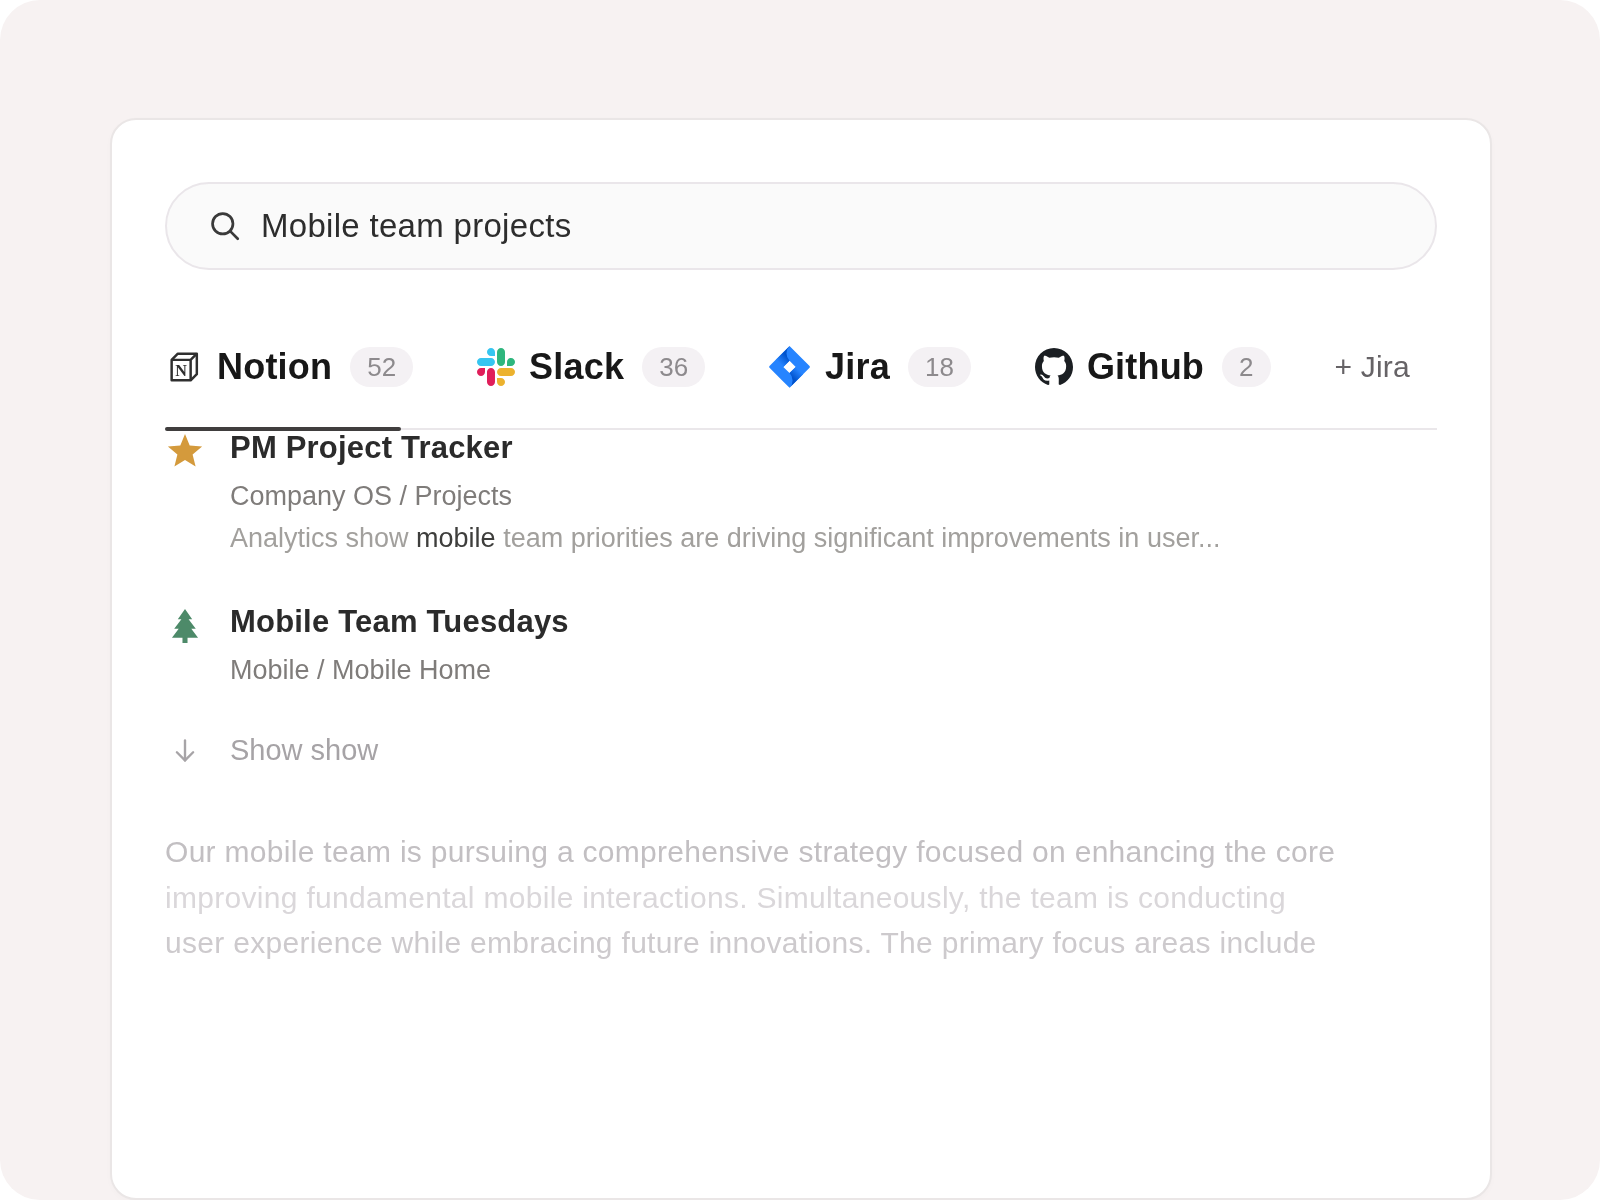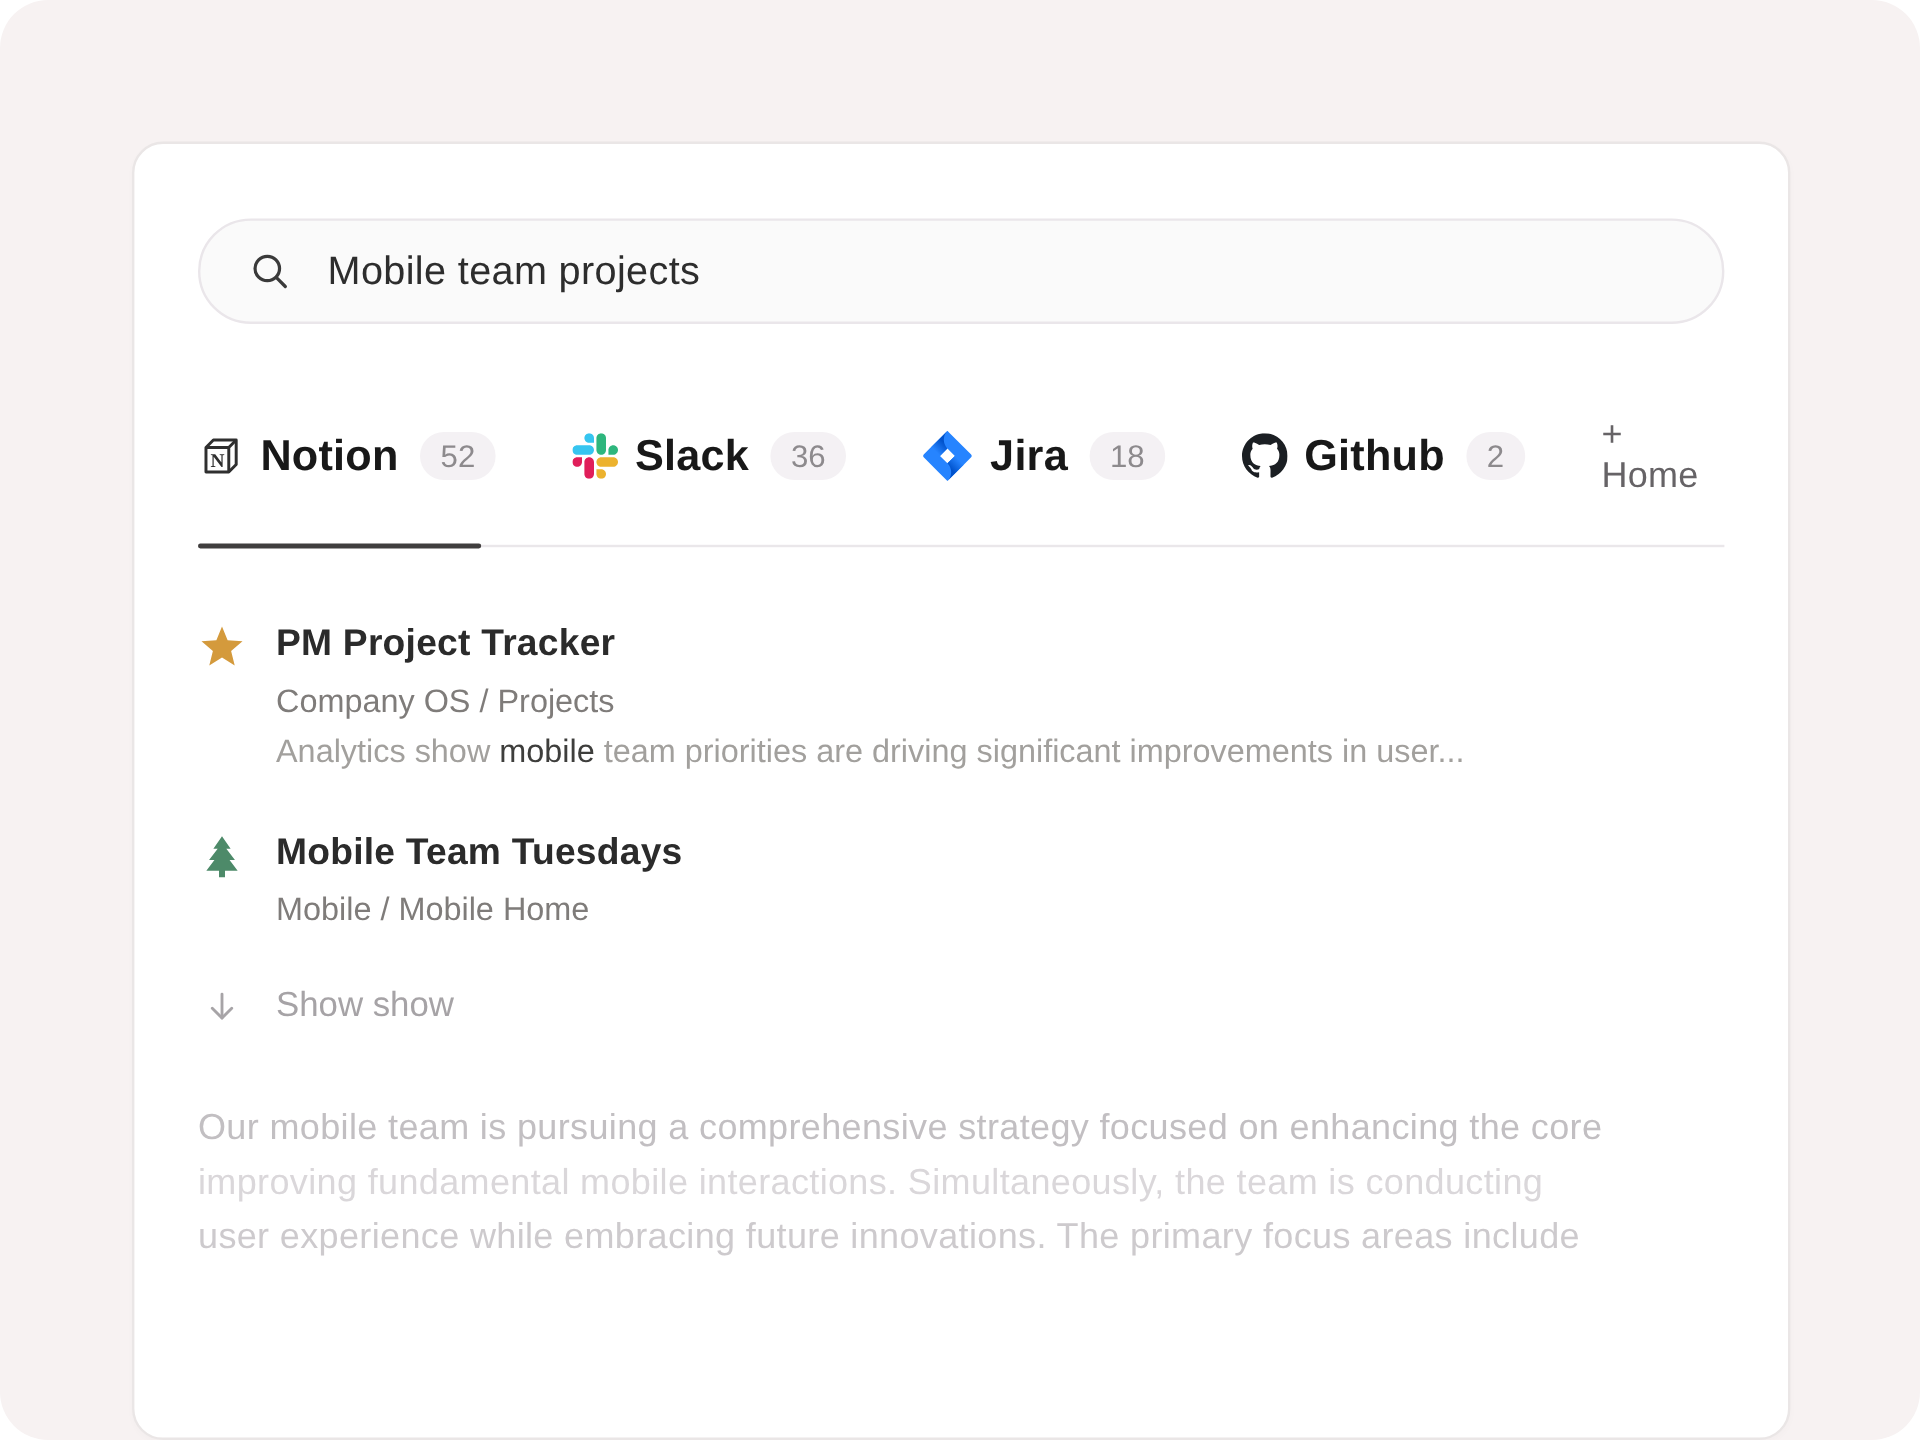--- a/index.html
+++ b/index.html
@@ -11,21 +11,21 @@
   .card {
     position:absolute; left:110px; top:118px; width:1382px; height:1082px;
     background:#ffffff; border:2px solid #eae6e6; border-radius:26px;
     padding:62px 53px 0 53px;
     box-shadow:0 2px 6px rgba(0,0,0,0.02);
   }
 
   
   .search-bar {
     height:88px; border-radius:44px; background:#fafafa; border:2px solid #eae6ea;
-    display:flex; align-items:center; padding:0 30px 0 40px; gap:30px;
+    display:flex; align-items:center; padding:0 30px 0 40px; gap:18px;
   }
   .search-bar svg { flex:0 0 auto; display:block; }
   .search-input {
     flex:1; background:transparent; border:none; outline:none;
     font-family:inherit; font-size:33px; font-weight:500; color:#2d2d2d; letter-spacing:.3px;
   }
 
   
   .tabs-row {
     margin-top:76px; display:flex; align-items:center; gap:64px;
@@ -38,21 +38,21 @@
     margin-left:4px; font-size:26px; color:#8d8a8d; background:#f4f1f4;
     border-radius:22px; padding:7px 17px; line-height:1;
   }
   .tab-more { font-size:30px; font-weight:500; color:#666366; letter-spacing:.2px; cursor:pointer; }
   .active-indicator {
     position:absolute; left:0; bottom:-3px; width:236px; height:4px;
     background:#403e3e; border-radius:3px;
   }
 
   
-  .results { margin-top:62px; }
+  .results { }
   .result { display:flex; gap:25px; cursor:pointer; }
   .result + .result { margin-top:50px; }
   .result-icon { width:40px; flex:0 0 40px; display:flex; justify-content:center; padding-top:2px; }
   .result-icon svg { display:block; }
   .result-title { font-size:31px; font-weight:600; color:#2b2b2b; letter-spacing:.2px; }
   .result-breadcrumb { margin-top:15px; font-size:27px; color:#7f7c7a; }
   .result-snippet { margin-top:11px; font-size:27px; color:#a2a09d; }
   .result-snippet .hl { color:#3e3e3c; font-weight:500; }
 
   .show-more {
@@ -141,21 +141,21 @@
       <div class="tab">
         <span class="tab-icon">
           <svg width="38" height="38" viewBox="0 0 16 16">
             <path fill="#1b1f23" d="M8 0C3.58 0 0 3.58 0 8c0 3.54 2.29 6.53 5.47 7.59.4.07.55-.17.55-.38 0-.19-.01-.82-.01-1.49-2.01.37-2.53-.49-2.69-.94-.09-.23-.48-.94-.82-1.13-.28-.15-.68-.52-.01-.53.63-.01 1.08.58 1.23.82.72 1.21 1.87.87 2.33.66.07-.52.28-.87.51-1.07-1.78-.2-3.64-.89-3.64-3.95 0-.87.31-1.59.82-2.15-.08-.2-.36-1.02.08-2.12 0 0 .67-.21 2.2.82.64-.18 1.32-.27 2-.27s1.36.09 2 .27c1.53-1.04 2.2-.82 2.2-.82.44 1.1.16 1.92.08 2.12.51.56.82 1.27.82 2.15 0 3.07-1.87 3.75-3.65 3.95.29.25.54.73.54 1.48 0 1.07-.01 1.93-.01 2.2 0 .21.15.46.55.38A8.01 8.01 0 0 0 16 8c0-4.42-3.58-8-8-8z"></path>
           </svg>
         </span>
         <span class="tab-label">Github</span>
         <span class="badge">2</span>
       </div>
 
-      <div class="tab-more">+ Home</div>
+      <div class="tab-more">+ Jira</div>
 
       <div class="active-indicator"></div>
     </div>
 
     <div class="results">
 
       <div class="result">
         <span class="result-icon">
           <svg width="38" height="38" viewBox="0 0 38 38">
             <polygon fill="#d49a3c" points="19,2 23.7,13.5 36.1,14.4 26.6,22.5 29.6,34.6 19,28 8.4,34.6 11.4,22.5 1.9,14.4 14.3,13.5"></polygon>

